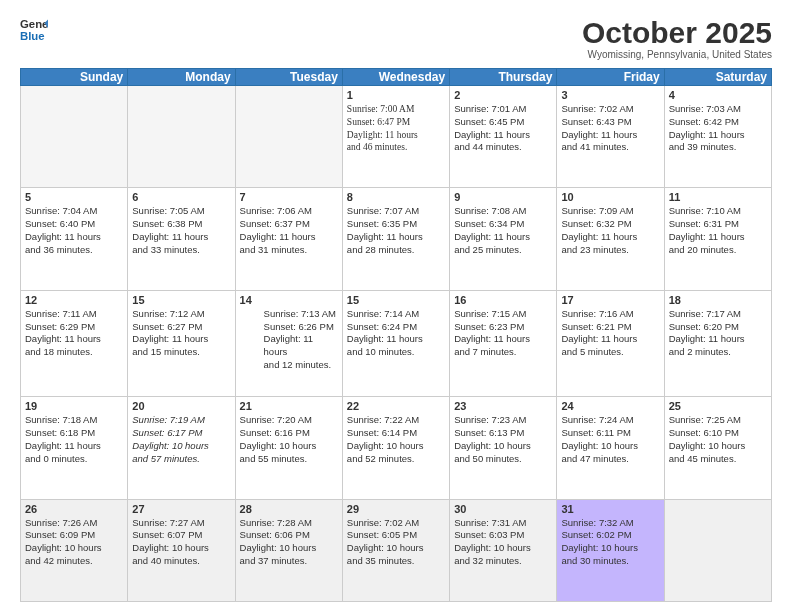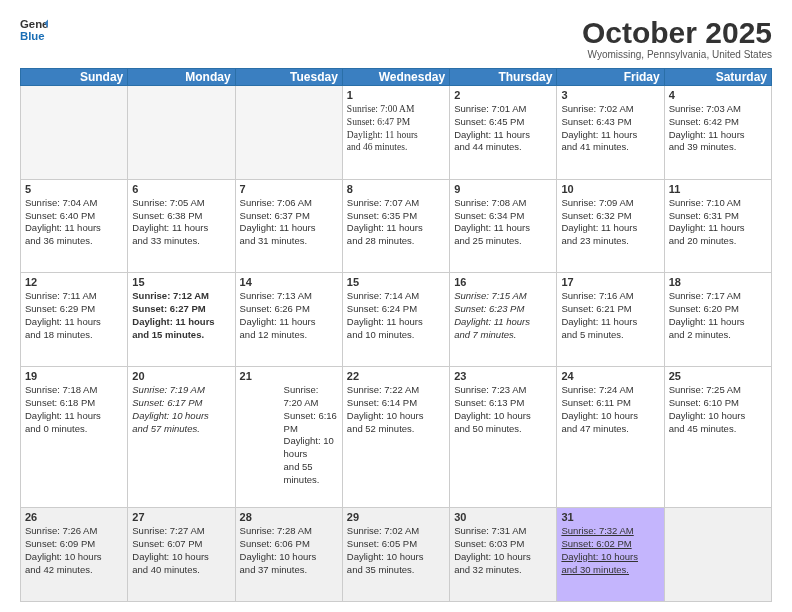--- a/index.html
+++ b/index.html
@@ -210,42 +210,42 @@
         <tr>
           <td>
             <div class="day-num">12</div>
             <div class="day-info" style="white-space: pre-line;">Sunrise: 7:11 AM
 Sunset: 6:29 PM
 Daylight: 11 hours
 and 18 minutes.</div>
           </td>
           <td>
             <div class="day-num">15</div>
-            <div class="day-info" style="white-space: pre-line; font-weight: bold;">Sunrise: 7:12 AM
+            <div class="day-info" style="white-space: pre-line;">Sunrise: 7:12 AM
 Sunset: 6:27 PM
 Daylight: 11 hours
 and 15 minutes.</div>
           </td>
           <td>
             <div class="day-num">14</div>
-            <div class="day-info" style="white-space: pre-line;">Sunrise: 7:13 AM
+            <div class="day-info" style="white-space: pre-line; margin-left: 24px;">Sunrise: 7:13 AM
 Sunset: 6:26 PM
 Daylight: 11 hours
 and 12 minutes.</div>
           </td>
           <td>
             <div class="day-num">15</div>
             <div class="day-info" style="white-space: pre-line;">Sunrise: 7:14 AM
 Sunset: 6:24 PM
 Daylight: 11 hours
 and 10 minutes.</div>
           </td>
           <td>
             <div class="day-num">16</div>
-            <div class="day-info" style="white-space: pre-line; font-style: italic;">Sunrise: 7:15 AM
+            <div class="day-info" style="white-space: pre-line;">Sunrise: 7:15 AM
 Sunset: 6:23 PM
 Daylight: 11 hours
 and 7 minutes.</div>
           </td>
           <td>
             <div class="day-num">17</div>
             <div class="day-info" style="white-space: pre-line;">Sunrise: 7:16 AM
 Sunset: 6:21 PM
 Daylight: 11 hours
 and 5 minutes.</div>
@@ -268,21 +268,21 @@
           </td>
           <td>
             <div class="day-num">20</div>
             <div class="day-info" style="white-space: pre-line; font-style: italic;">Sunrise: 7:19 AM
 Sunset: 6:17 PM
 Daylight: 10 hours
 and 57 minutes.</div>
           </td>
           <td>
             <div class="day-num">21</div>
-            <div class="day-info" style="white-space: pre-line; margin-left: 44px;">Sunrise: 7:20 AM
+            <div class="day-info" style="white-space: pre-line;">Sunrise: 7:20 AM
 Sunset: 6:16 PM
 Daylight: 10 hours
 and 55 minutes.</div>
           </td>
           <td>
             <div class="day-num">22</div>
             <div class="day-info" style="white-space: pre-line;">Sunrise: 7:22 AM
 Sunset: 6:14 PM
 Daylight: 10 hours
 and 52 minutes.</div>
@@ -340,21 +340,21 @@
           </td>
           <td style="background: rgb(240, 240, 240);">
             <div class="day-num">30</div>
             <div class="day-info" style="white-space: pre-line;">Sunrise: 7:31 AM
 Sunset: 6:03 PM
 Daylight: 10 hours
 and 32 minutes.</div>
           </td>
           <td style="background: #c4b5fd;">
             <div class="day-num">31</div>
-            <div class="day-info" style="white-space: pre-line; text-decoration: underline;">Sunrise: 7:32 AM
+            <div class="day-info" style="white-space: pre-line;">Sunrise: 7:32 AM
 Sunset: 6:02 PM
 Daylight: 10 hours
 and 30 minutes.</div>
           </td>
           <td class="empty" style="background: rgb(240, 240, 240);"></td>
         </tr>
       </tbody>
   </table>
 </div>
 

